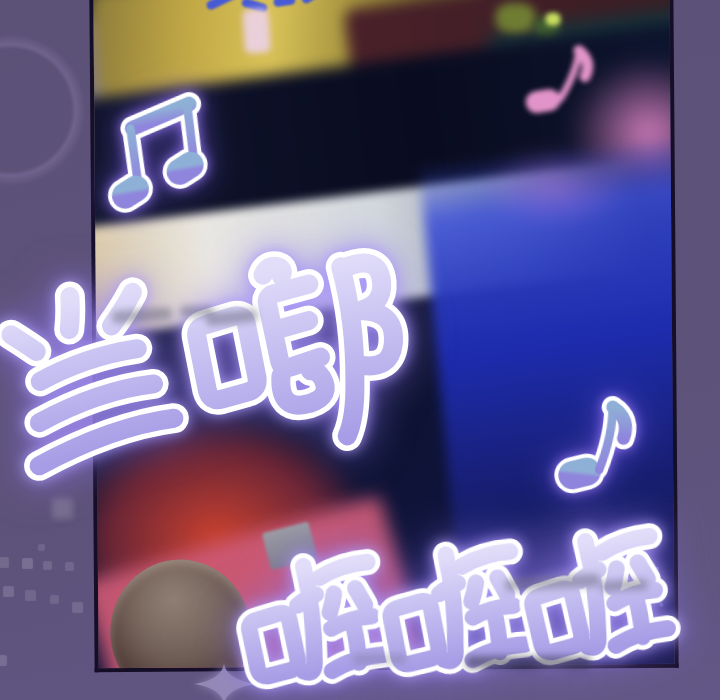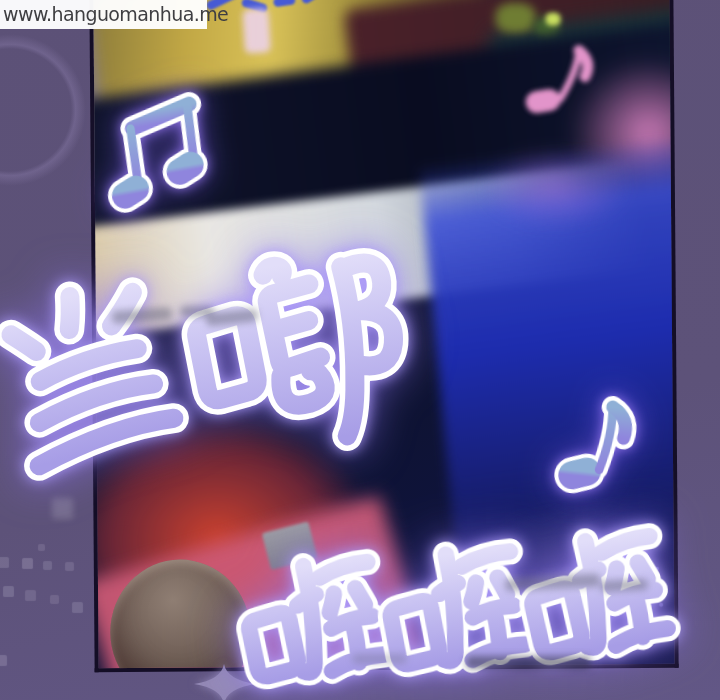--- a/index.html
+++ b/index.html
@@ -143,23 +143,20 @@
     <div class="abs pink-wall"></div>
     <div class="abs sphere"></div>
     <div class="abs gray-label"></div>
     <div class="abs purple-glow"></div>
     <div class="abs specks right-specks"></div>
   </div>
 
   <div class="abs faint-ring"></div>
   <div class="abs bokeh"></div>
 
-  <div class="abs watermark">
-    <span>www.hanguomanhua.me</span>
-  </div>
 
   <svg class="abs note note2" width="112" height="132" viewBox="0 0 112 132">
     <g class="ol">
       <path d="M34 32 L94 18" style="stroke-width:24px"></path>
       <path d="M32 32 L30 88" style="stroke-width:17px"></path>
       <path d="M92 18 L89 74" style="stroke-width:17px"></path>
       <path d="M15 97 L27 92" style="stroke-width:34px"></path>
       <path d="M73 83 L85 78" style="stroke-width:34px"></path>
     </g>
     <g class="body">

